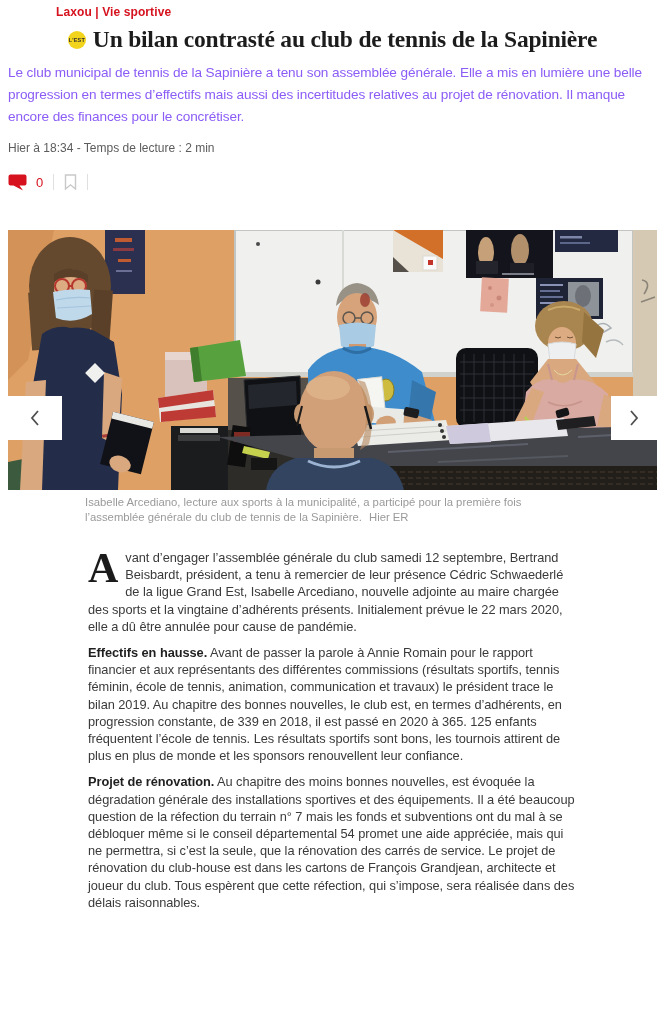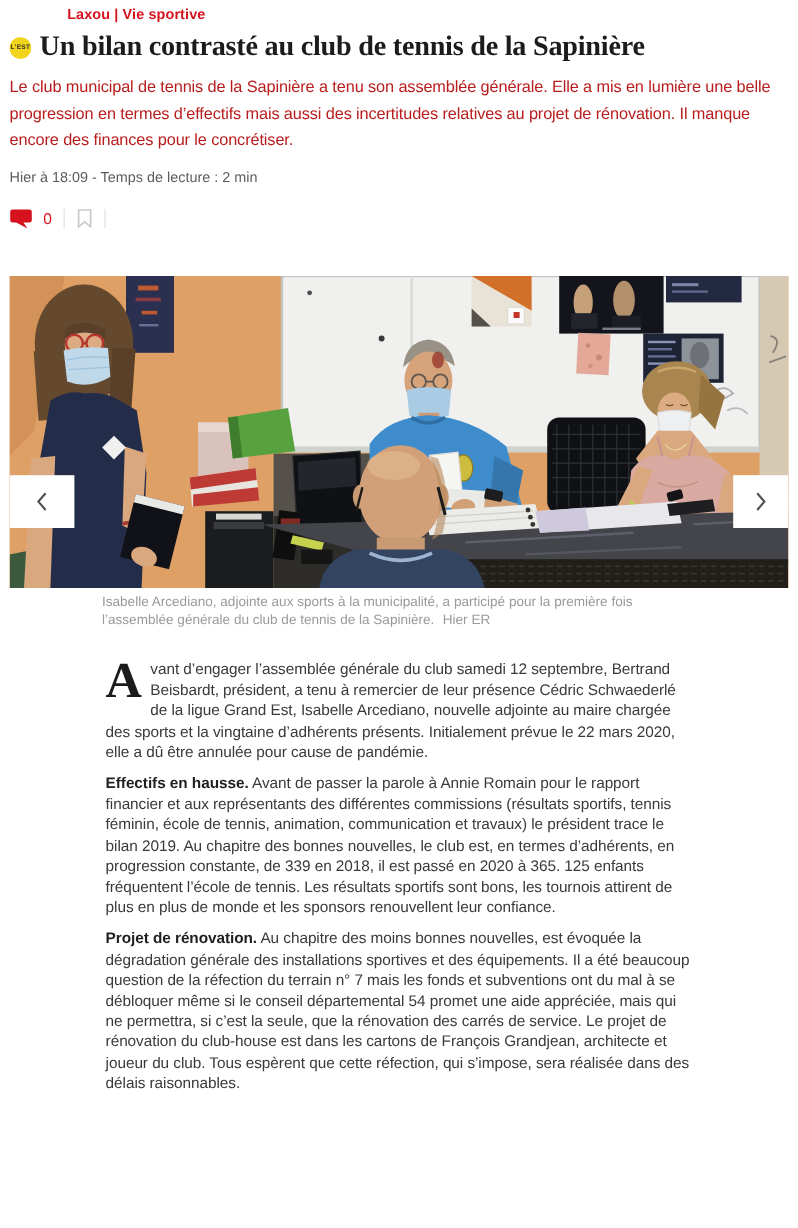--- a/index.html
+++ b/index.html
@@ -5,32 +5,32 @@
   html,body{margin:0;padding:0;}
   body{
     width:665px;height:1023px;overflow:hidden;background:#ffffff;
     font-family:"Liberation Sans",sans-serif;color:#333;
     -webkit-font-smoothing:antialiased;
   }
   .breadcrumb{
     padding:5px 8px 0 8px;font-size:12px;font-weight:bold;color:#d6121f;
     letter-spacing:.1px;cursor:pointer;margin-left:48px;
   }
-  .headline-row{display:flex;align-items:center;gap:7px;margin:7px 8px 0 8px;}
+  .headline-row{display:flex;align-items:center;gap:7px;margin:7px 8px 0 8px;justify-content:center;}
   .badge{
     width:18px;height:18px;border-radius:50%;background:#f2d41c;flex:0 0 18px;
     display:flex;align-items:center;justify-content:center;
     font-size:5.5px;font-weight:bold;color:#33302a;letter-spacing:.2px;
   }
   h1{
     margin:0;font-family:"Liberation Serif",serif;font-weight:bold;
     font-size:23.5px;color:#1c1c1c;letter-spacing:-.2px;line-height:1.15;
   }
   .lede{
-    margin:9px 8px 0 8px;font-size:13.6px;line-height:22px;color:#b91c1c;
+    margin:9px 8px 0 8px;font-size:13.6px;line-height:22px;color:#8b5cf6;
     letter-spacing:-.1px;
   }
   .meta{margin:13px 8px 0 8px;font-size:12px;color:#5c5c5c;}
   .actions{margin:17px 8px 0 8px;display:flex;align-items:center;height:20px;}
   .comments{display:flex;align-items:center;gap:9px;cursor:pointer;}
   .comment-count{font-size:13px;color:#d6121f;}
   .divider{width:1px;height:16px;background:#e0e0e0;margin:0 10px;}
   .bookmark-btn{background:none;border:none;padding:0;cursor:pointer;line-height:0;}
   .photo{
     margin:38px 8px 0 8px;height:260px;position:relative;background:#dfa569;
@@ -65,21 +65,21 @@
 
   <div class="breadcrumb">Laxou | Vie sportive</div>
 
   <div class="headline-row">
     <span class="badge">L'EST</span>
     <h1>Un bilan contrasté au club de tennis de la Sapinière</h1>
   </div>
 
   <div class="lede">Le club municipal de tennis de la Sapinière a tenu son assemblée générale. Elle a mis en lumière une belle progression en termes d’effectifs mais aussi des incertitudes relatives au projet de rénovation. Il manque encore des finances pour le concrétiser.</div>
 
-  <div class="meta">Hier à 18:09 - Temps de lecture : 2 min</div>
+  <div class="meta">Hier à 18:34 - Temps de lecture : 2 min</div>
 
   <div class="actions">
     <span class="comments">
       <svg width="19" height="17" viewBox="0 0 19 17">
         <path d="M2.5,0.5 h14 a2,2 0 0 1 2,2 v7 a2,2 0 0 1 -2,2 h-5 l3.5,5 -9.5,-5 h-3 a2,2 0 0 1 -2,-2 v-7 a2,2 0 0 1 2,-2 z" fill="#d6121f"></path>
       </svg>
       <span class="comment-count">0</span>
     </span>
     <span class="divider"></span>
     <button class="bookmark-btn">
@@ -291,21 +291,21 @@
         <polyline points="9,3 3,10 9,17" fill="none" stroke="#4f4f4f" stroke-width="1.8"></polyline>
       </svg>
     </button>
     <button class="nav-btn nav-next">
       <svg width="12" height="20" viewBox="0 0 12 20">
         <polyline points="3,3 9,10 3,17" fill="none" stroke="#4f4f4f" stroke-width="1.8"></polyline>
       </svg>
     </button>
   </div>
 
-  <div class="caption"><span>Isabelle Arcediano, adjointe aux sports à la municipalité, a participé pour la première fois l’assemblée générale du club de tennis de la Sapinière.</span><span class="credit">Hier ER</span>
+  <div class="caption"><span>Isabelle Arcediano, lecture aux sports à la municipalité, a participé pour la première fois l’assemblée générale du club de tennis de la Sapinière.</span><span class="credit">Hier ER</span>
   </div>
 
   <div class="article">
     <p><span class="dropcap">A</span><span>vant d’engager l’assemblée générale du club samedi 12 septembre, Bertrand Beisbardt, président, a tenu à remercier de leur présence Cédric Schwaederlé de la ligue Grand Est, Isabelle Arcediano, nouvelle adjointe au maire chargée des sports et la vingtaine d’adhérents présents. Initialement prévue le 22 mars 2020, elle a dû être annulée pour cause de pandémie.</span></p>
     <p><strong>Effectifs en hausse.</strong><span> Avant de passer la parole à Annie Romain pour le rapport financier et aux représentants des différentes commissions (résultats sportifs, tennis féminin, école de tennis, animation, communication et travaux) le président trace le bilan 2019. Au chapitre des bonnes nouvelles, le club est, en termes d’adhérents, en progression constante, de 339 en 2018, il est passé en 2020 à 365. 125 enfants fréquentent l’école de tennis. Les résultats sportifs sont bons, les tournois attirent de plus en plus de monde et les sponsors renouvellent leur confiance.</span></p>
     <p><strong>Projet de rénovation.</strong><span> Au chapitre des moins bonnes nouvelles, est évoquée la dégradation générale des installations sportives et des équipements. Il a été beaucoup question de la réfection du terrain n° 7 mais les fonds et subventions ont du mal à se débloquer même si le conseil départemental 54 promet une aide appréciée, mais qui ne permettra, si c’est la seule, que la rénovation des carrés de service. Le projet de rénovation du club-house est dans les cartons de François Grandjean, architecte et joueur du club. Tous espèrent que cette réfection, qui s’impose, sera réalisée dans des délais raisonnables.</span></p>
   </div>
 
 </div>
 

